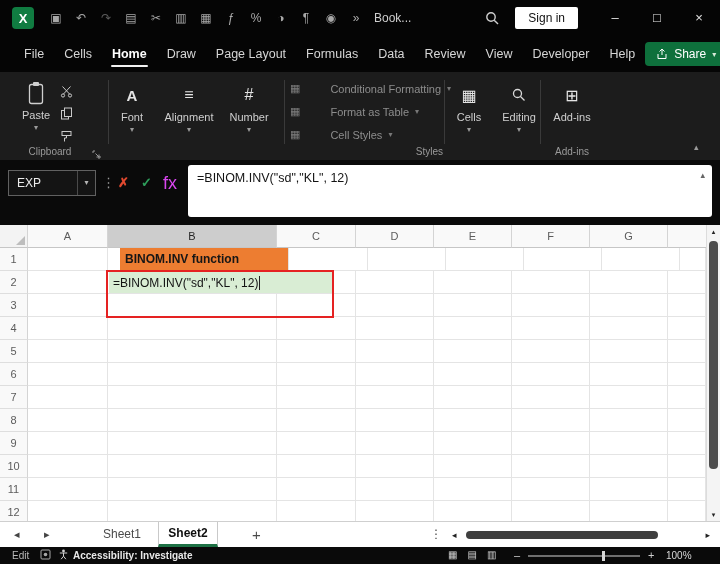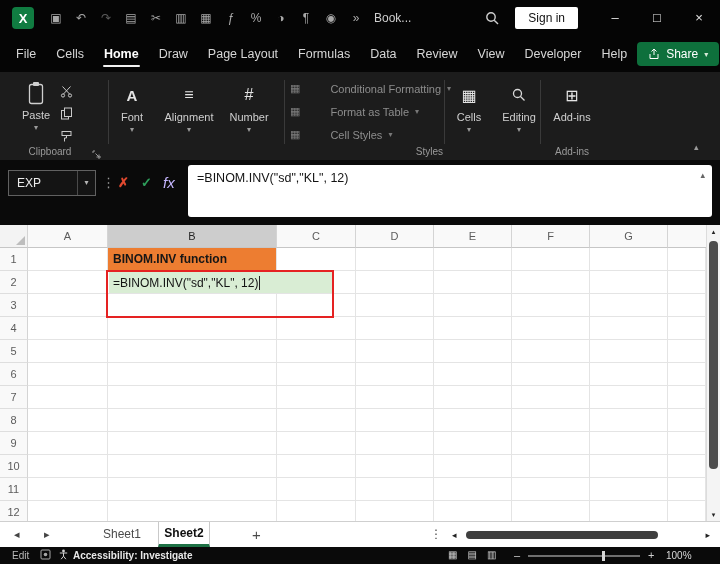--- a/index.html
+++ b/index.html
@@ -18,21 +18,21 @@
   .qat-icon.dim{color:#5c5c5c;}
   .app-title{color:#cfcfcf;font-size:12px;margin-left:12px;white-space:nowrap;}
   .search-btn{margin-left:auto;display:flex;align-items:center;}
   .sign-in{margin:0 16px;background:#fff;color:#111;border:none;border-radius:2px;
            font-family:inherit;font-size:12px;padding:4px 13px;}
   .win-controls{display:flex;height:36px;}
   .win-controls span{width:42px;text-align:center;line-height:36px;color:#e4e4e4;font-size:13px;}
 
   
   .menubar{position:absolute;left:0;top:36px;width:720px;height:36px;background:#050505;
-           display:flex;align-items:center;padding-left:6px;color:#d6d6d6;font-size:12.5px;}
+           display:flex;align-items:center;padding-left:14px;color:#d6d6d6;font-size:12.5px;}
   .menu-item{padding:0 10px;line-height:34px;position:relative;white-space:nowrap;}
   .menu-item.active{color:#fff;font-weight:bold;}
   .menu-item.active::after{content:"";position:absolute;left:9px;right:9px;bottom:4px;height:2.5px;
                            background:#f2f2f2;border-radius:2px;}
   .share-btn{margin-left:auto;margin-right:10px;background:#0E703C;color:#fff;border-radius:4px;
              display:flex;align-items:center;gap:6px;padding:5px 11px;font-size:12px;}
   .share-btn .chev{font-size:8px;color:#d7ead9;}
 
   
   .ribbon{position:absolute;left:0;top:72px;width:720px;height:88px;background:#1c1c1c;}
@@ -70,22 +70,22 @@
   .name-box{position:absolute;left:8px;top:10px;width:88px;height:26px;background:#141414;
             border:1px solid #616161;display:flex;align-items:center;}
   .name-box .val{flex:1;color:#ececec;font-size:12px;padding-left:8px;}
   .name-box .nb-chev{width:18px;text-align:center;border-left:1px solid #4a4a4a;
                      color:#b5b5b5;font-size:8px;line-height:24px;}
   .fb-dots{position:absolute;left:102px;top:10px;line-height:26px;color:#9a9a9a;font-size:13px;}
   .fb-cancel{position:absolute;left:118px;top:10px;line-height:26px;color:#E0492F;
              font-size:13px;font-weight:bold;}
   .fb-enter{position:absolute;left:141px;top:10px;line-height:26px;color:#2E9E5B;
             font-size:13px;font-weight:bold;}
-  .fb-fx{position:absolute;left:163px;top:10px;line-height:26px;color:#c4b5fd;
-         font-style:italic;font-size:15px;}
+  .fb-fx{position:absolute;left:163px;top:10px;line-height:26px;color:#d946ef;
+         font-size:18px;}
   .formula-input{position:absolute;left:188px;top:5px;width:524px;height:52px;background:#fff;
                  border-radius:3px;}
   .formula-text{position:absolute;left:9px;top:6px;font-size:12.5px;color:#131313;white-space:pre;}
   .fb-collapse{position:absolute;right:7px;top:5px;color:#666;font-size:9px;}
 
   
   .grid{position:absolute;left:0;top:225px;width:706px;height:296px;background:#fff;overflow:hidden;}
   .hdr-row{display:flex;height:23px;}
   .hdr-cell{background:#f9f9f9;border-right:1px solid #d4d4d4;border-bottom:1px solid #c6c6c6;
             color:#5c5c5c;font-size:11px;display:flex;align-items:center;justify-content:center;}
@@ -95,21 +95,21 @@
                  border-left:9px solid transparent;border-bottom:9px solid #bdbdbd;}
   .col-a{width:80px;}.col-b{width:169px;}.col-c{width:79px;}
   .col-d,.col-e,.col-f,.col-g{width:78px;}
   .col-stub{flex:1;border-right:none;}
   .grid-row{display:flex;height:23px;}
   .row-hdr{width:28px;background:#f9f9f9;border-right:1px solid #d4d4d4;
            border-bottom:1px solid #dedede;color:#5c5c5c;font-size:11px;
            display:flex;align-items:center;justify-content:center;}
   .cell{border-right:1px solid #e4e4e4;border-bottom:1px solid #e4e4e4;}
   .cell.b1{background:#ED7D31;color:#161616;font-weight:bold;font-size:12px;
-           display:flex;align-items:center;padding-left:5px;white-space:nowrap;overflow:visible;}
+           display:flex;align-items:center;padding-left:5px;white-space:nowrap;overflow:visible;margin-left:12px;}
   .b2-fill{position:absolute;left:109px;top:47px;width:223px;height:21px;background:#D9EDD4;
            display:flex;align-items:center;padding-left:4px;font-size:12px;color:#131313;
            white-space:nowrap;}
   .caret{display:inline-block;width:1px;height:14px;background:#222;margin-left:1px;}
   .red-box{position:absolute;left:106px;top:45px;width:228px;height:48px;
            border:2px solid #E52222;pointer-events:none;}
 
   
   .vscroll{position:absolute;left:706px;top:225px;width:14px;height:296px;background:#f4f4f4;
            border-left:1px solid #dcdcdc;}
@@ -119,21 +119,21 @@
                   border-radius:4px;}
 
   
   .sheetbar{position:absolute;left:0;top:521px;width:720px;height:26px;background:#fff;
             border-top:1px solid #cfcfcf;}
   .sb-prev,.sb-next{position:absolute;top:0;line-height:25px;color:#444;font-size:11px;}
   .sb-prev{left:14px;}.sb-next{left:44px;}
   .sheet-tab{position:absolute;top:0;height:25px;line-height:25px;font-size:12px;color:#4a4a4a;
              text-align:center;}
   .tab-sheet1{left:90px;width:64px;}
-  .tab-sheet2{left:158px;width:52px;color:#0f0f0f;font-weight:bold;background:#fff;
+  .tab-sheet2{left:158px;width:60px;color:#0f0f0f;font-weight:bold;background:#fff;
               border-left:1px solid #c9c9c9;border-right:1px solid #c9c9c9;
               border-bottom:3px solid #1E7145;line-height:22px;}
   .sb-add{position:absolute;left:252px;top:0;line-height:25px;font-size:15px;color:#4a4a4a;}
   .sb-menu{position:absolute;left:430px;top:0;line-height:25px;font-size:12px;color:#4a4a4a;}
   .hscroll{position:absolute;left:452px;top:7px;width:258px;height:12px;}
   .hscroll .left{position:absolute;left:0;top:0;line-height:12px;font-size:9px;color:#222;}
   .hscroll .right{position:absolute;right:0;top:0;line-height:12px;font-size:9px;color:#222;}
   .hscroll .hthumb{position:absolute;left:14px;top:2px;width:192px;height:8px;background:#3f3f3f;
                    border-radius:4px;}
 

